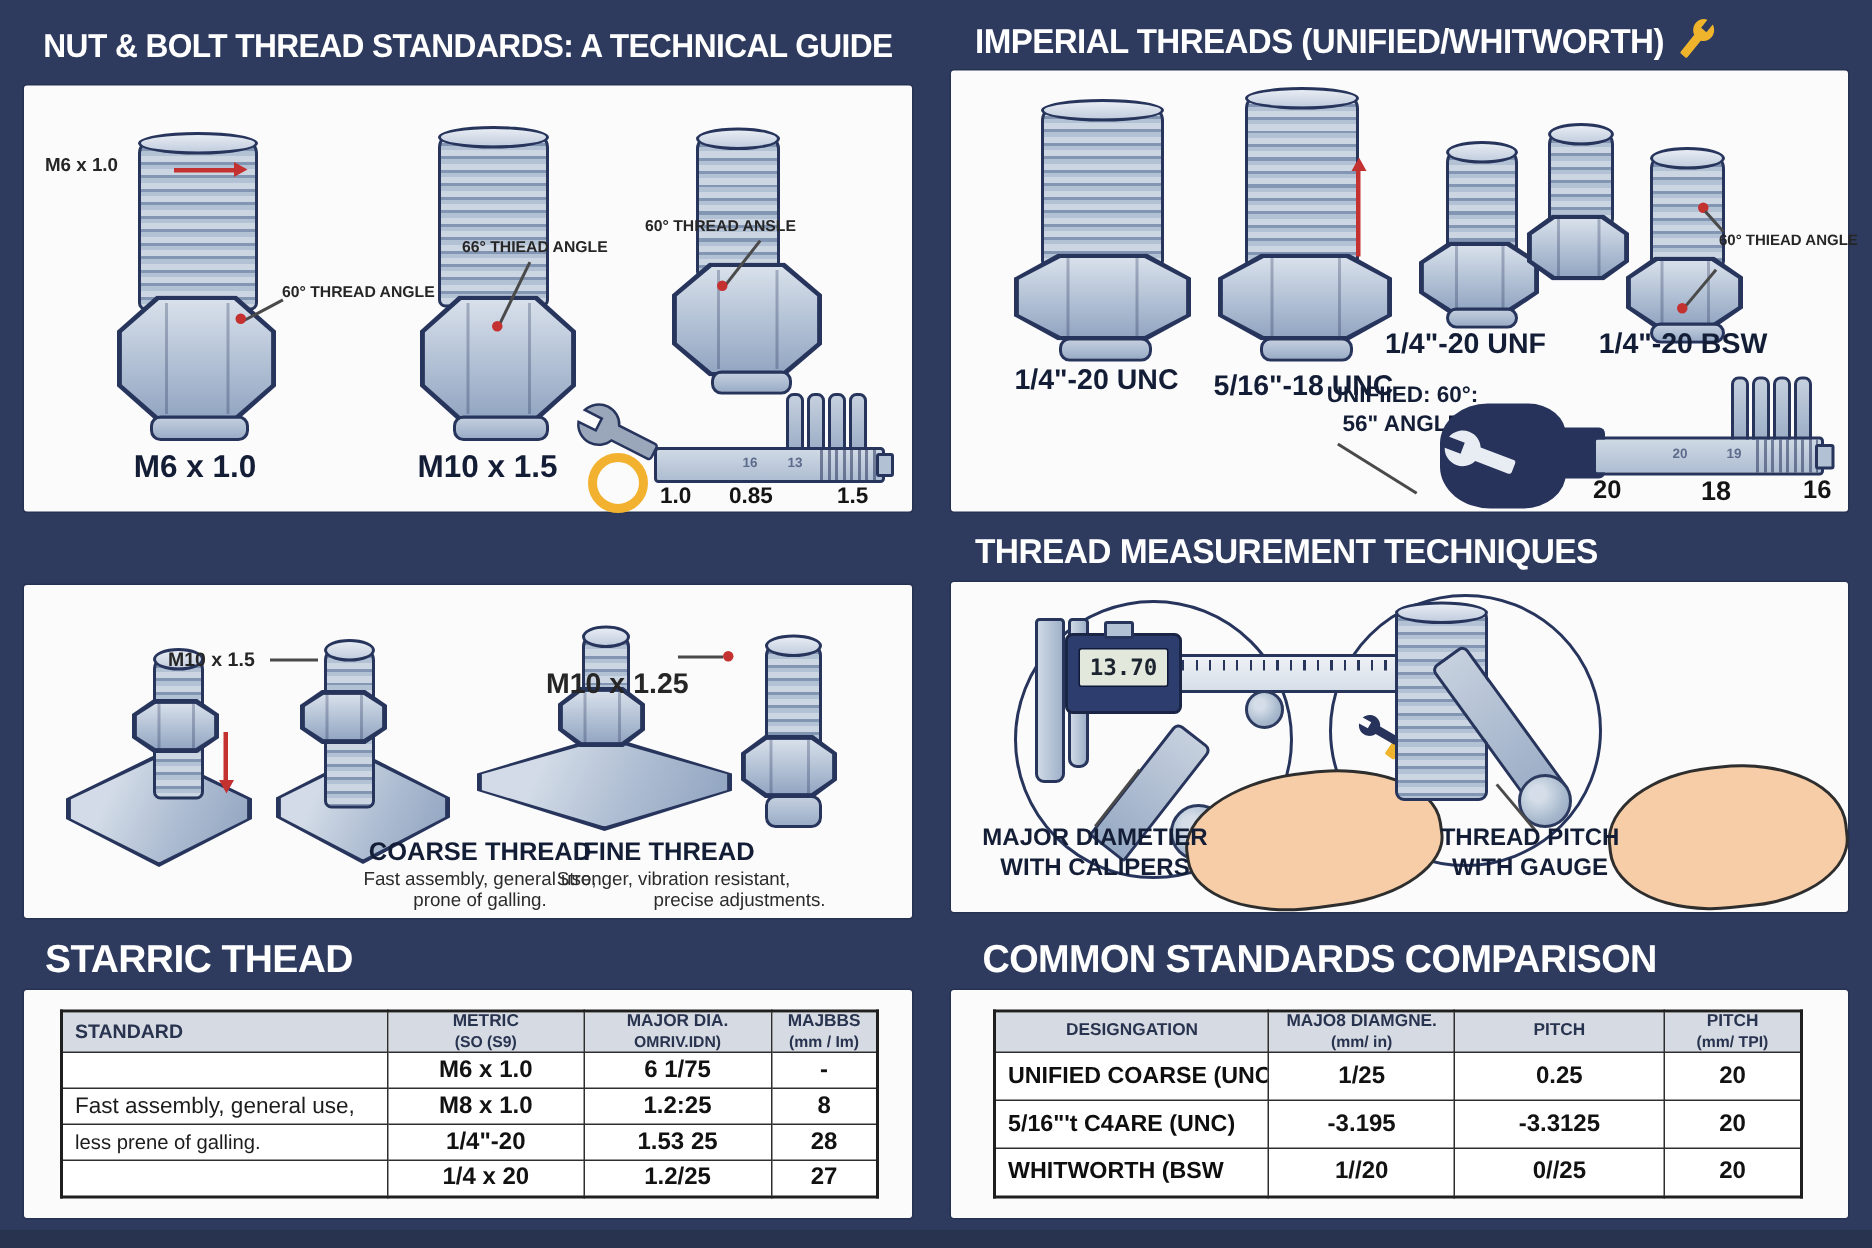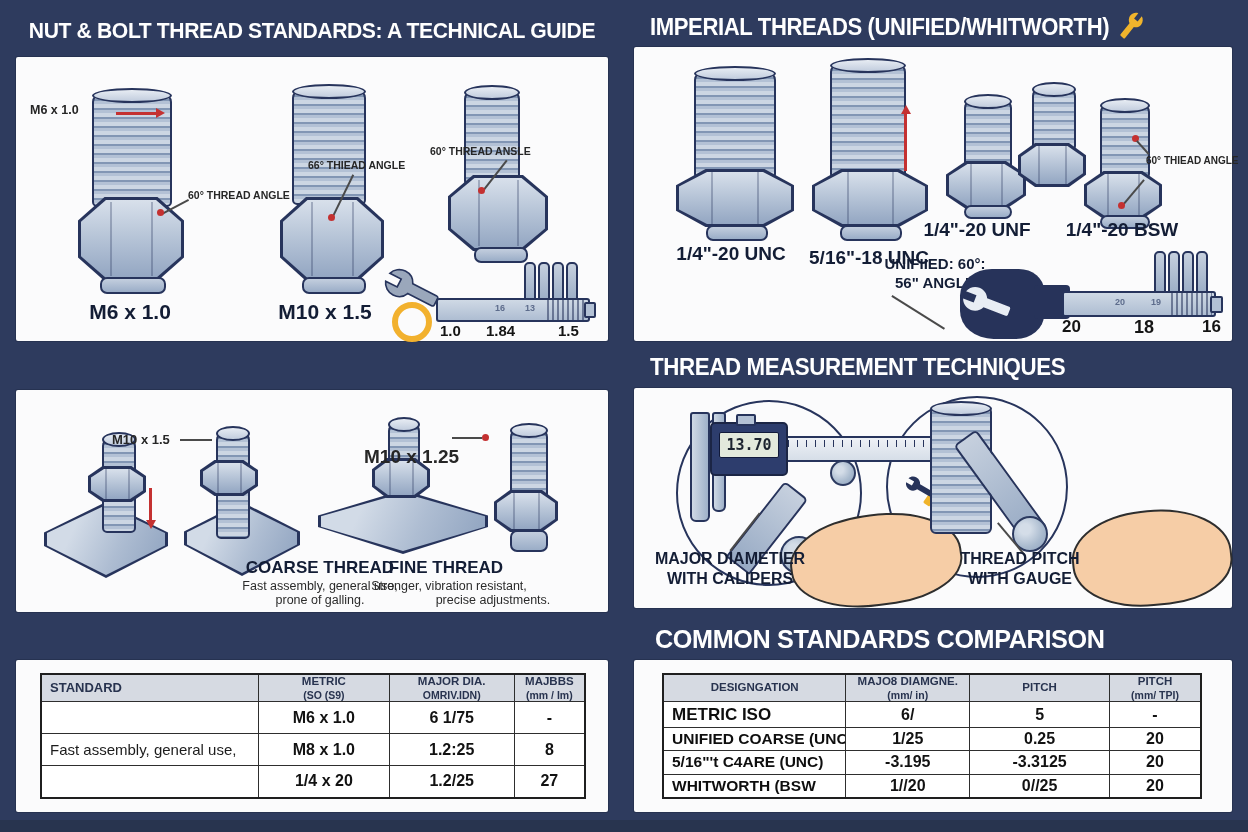--- a/index.html
+++ b/index.html
@@ -139,21 +139,21 @@
       <div class="bladeleaf" style="left:152px;top:0;width:8px;height:40px;"></div>
       <div class="bladeleaf" style="left:166px;top:0;width:8px;height:40px;"></div>
       <div class="bladeleaf" style="left:180px;top:0;width:8px;height:40px;"></div>
       <div class="gaugebar" style="left:50px;top:36px;width:150px;height:20px;">
         <div class="gmark" style="left:38%;top:3px;">16</div>
         <div class="gmark" style="left:58%;top:3px;">13</div>
         <div class="gthread" style="right:2px;width:42px;"></div>
       </div>
       <div class="gnub" style="left:198px;top:40px;width:8px;height:12px;"></div>
       <div class="gtick" style="left:54px;top:60px;">1.0</div>
-      <div class="gtick" style="left:100px;top:60px;">1.84</div>
+      <div class="gtick" style="left:100px;top:60px;">0.85</div>
       <div class="gtick" style="left:172px;top:60px;">1.5</div>
     </div>
   </div>
 
   <div class="sec-title" style="left:650px;top:12px;font-size:23px;transform:scaleX(.96);transform-origin:left;"><span>IMPERIAL THREADS (UNIFIED/WHITWORTH)</span><svg width="27" height="27" viewBox="0 0 24 24" style="display:inline-block;vertical-align:-4px;margin-left:10px;transform:rotate(85deg);">
         <path fill="#f0b42c" d="M22.7 19l-9.1-9.1c.9-2.3.4-5-1.5-6.9-2-2-5-2.4-7.4-1.3L9 6 6 9 1.6 4.7C.4 7.1.9 10.1 2.9 12.1c1.9 1.9 4.6 2.4 6.9 1.5l9.1 9.1c.4.4 1 .4 1.4 0l2.3-2.3c.5-.4.5-1.1.1-1.4z"></path>
       </svg></div>
 
   <div class="panel" style="left:634px;top:47px;width:598px;height:294px;">
 
@@ -336,20 +336,21 @@
     <div class="hand" style="left:438px;top:122px;width:156px;height:92px;transform:rotate(-6deg);"></div>
 
     <div class="line" style="left:96px;top:162px;width:48px;transform:rotate(-52deg);"></div>
     <div class="cap" style="left:6px;top:162px;width:180px;font-size:16px;">MAJOR DIAMETIER</div>
     <div class="cap" style="left:6px;top:182px;width:180px;font-size:16px;">WITH CALIPERS</div>
     <div class="line" style="left:364px;top:134px;width:42px;transform:rotate(50deg);"></div>
     <div class="cap" style="left:296px;top:162px;width:180px;font-size:16px;">THREAD PITCH</div>
     <div class="cap" style="left:296px;top:182px;width:180px;font-size:16px;">WITH GAUGE</div>
   </div>
 
+  <div class="sec-title" style="left:30px;top:624px;font-size:26px;">STARRIC THEAD</div>
 
   <div class="panel" style="left:16px;top:660px;width:592px;height:152px;">
     <div class="tbl" style="left:24px;top:13px;width:546px;height:126px;">
       <table>
         <colgroup>
             <col style="width:40%">
             <col style="width:24%">
             <col style="width:23%">
             <col style="width:13%">
           </colgroup>
@@ -368,20 +369,26 @@
             <td>6 1/75</td>
             <td>-</td>
           </tr>
           <tr>
             <td class="l">Fast assembly, general use,</td>
             <td>M8 x 1.0</td>
             <td>1.2:25</td>
             <td>8</td>
           </tr>
           <tr>
+            <td class="l" style="font-size:13.5px;">less prene of galling.</td>
+            <td>1/4"-20</td>
+            <td>1.53 25</td>
+            <td>28</td>
+          </tr>
+          <tr>
             <td class="l"></td>
             <td>1/4 x 20</td>
             <td>1.2/25</td>
             <td>27</td>
           </tr>
         </tbody>
       </table>
     </div>
   </div>
 
@@ -399,26 +406,20 @@
         <thead>
           <tr>
             <th><span>DESIGNGATION</span><span class="hsub"></span></th>
             <th><span>MAJO8 DIAMGNE.</span><span class="hsub">(mm/ in)</span></th>
             <th><span>PITCH</span><span class="hsub"></span></th>
             <th><span>PITCH</span><span class="hsub">(mm/ TPI)</span></th>
           </tr>
         </thead>
         <tbody>
           <tr>
-            <td class="lb" style="font-size:17px;">METRIC ISO</td>
-            <td>6/</td>
-            <td>5</td>
-            <td>-</td>
-          </tr>
-          <tr>
             <td class="lb">UNIFIED COARSE (UNC)</td>
             <td>1/25</td>
             <td>0.25</td>
             <td>20</td>
           </tr>
           <tr>
             <td class="lb">5/16"'t C4ARE (UNC)</td>
             <td>-3.195</td>
             <td>-3.3125</td>
             <td>20</td>

